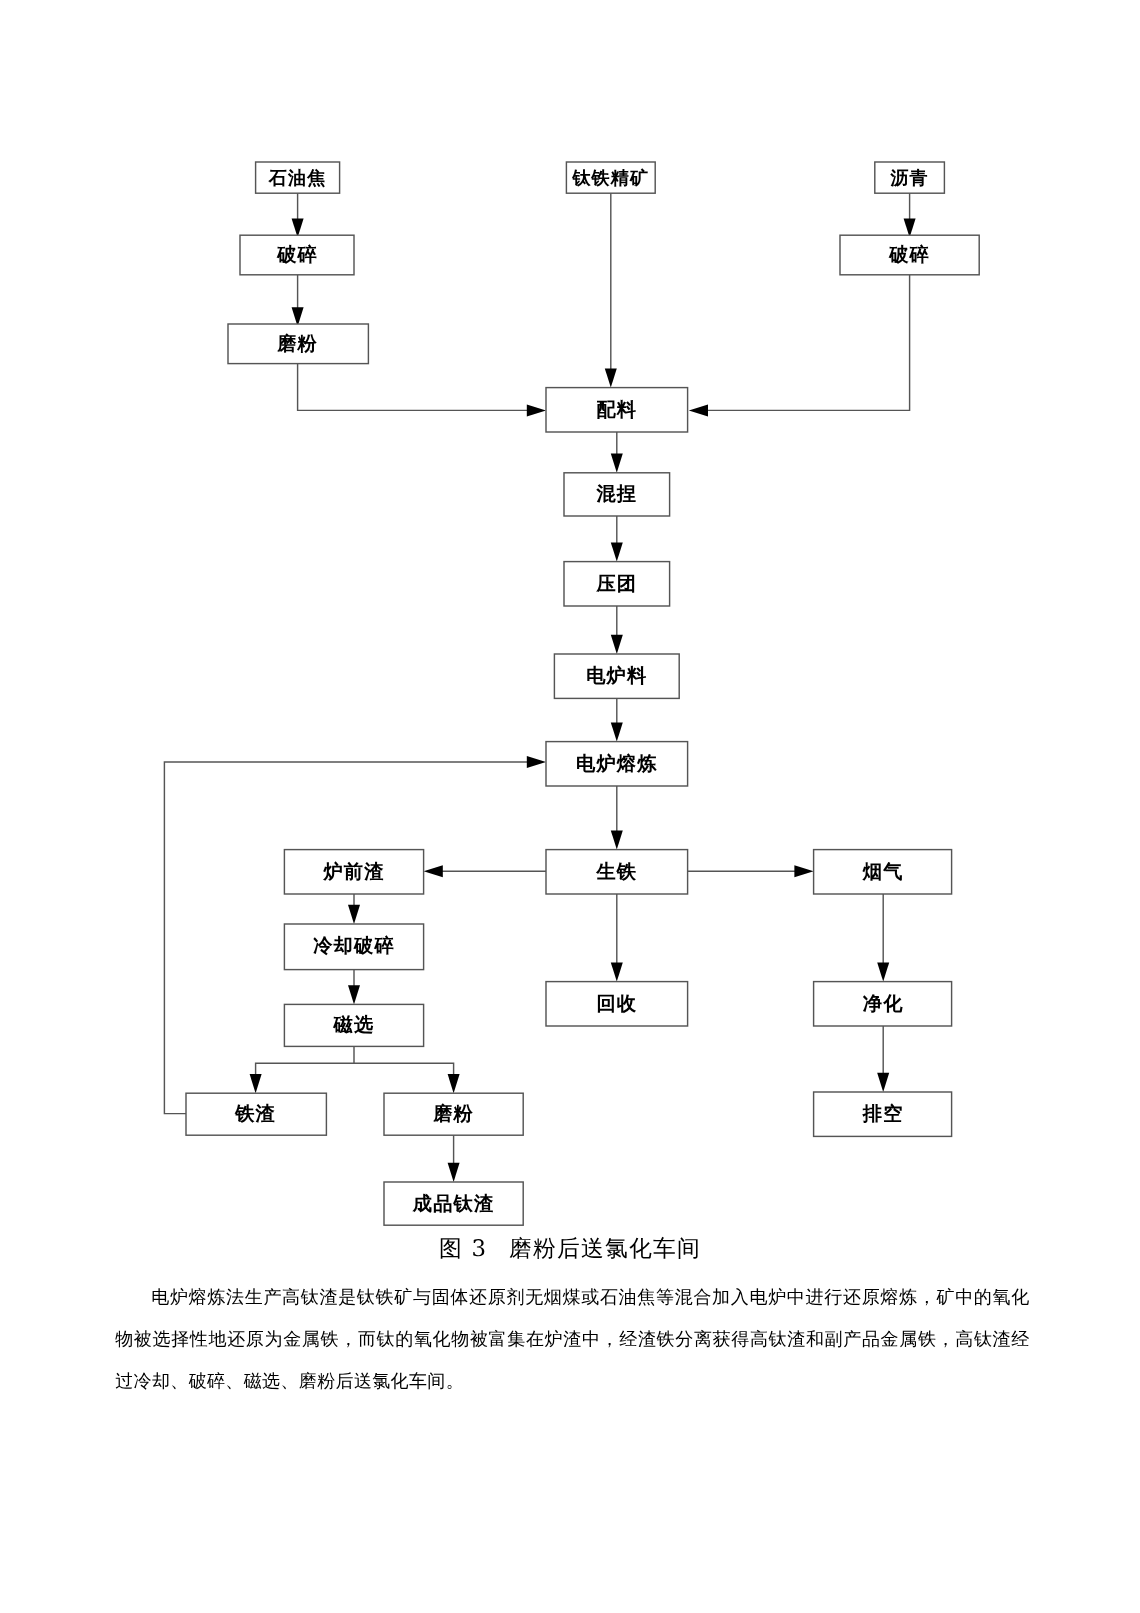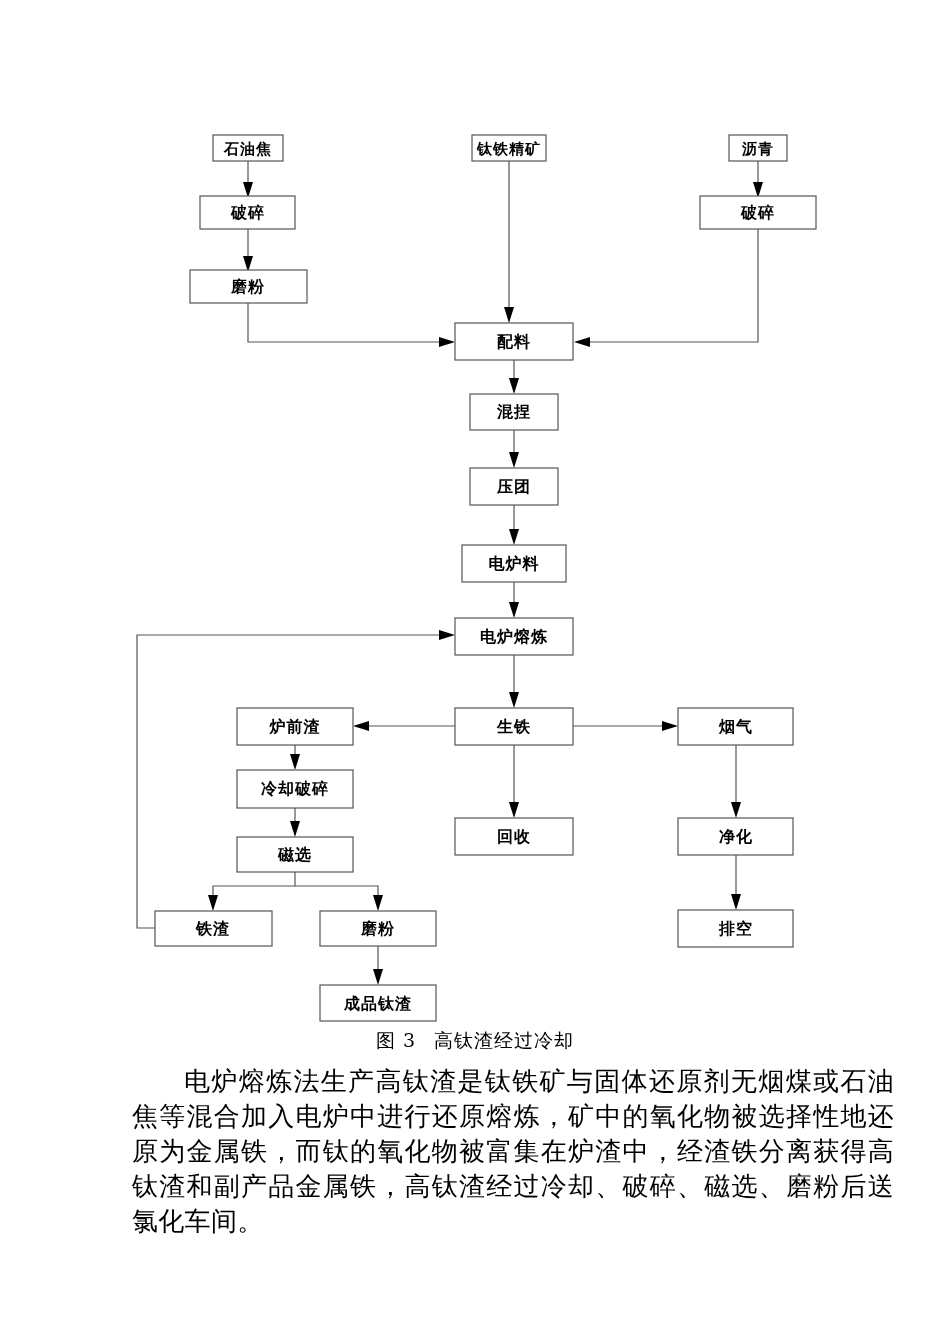--- a/index.html
+++ b/index.html
@@ -66,27 +66,26 @@
   }
   .caption .cap-num {
     margin-right: 18px;
   }
   .bodytext {
     position: absolute;
     left: 96px;
     top: 1064px;
     width: 762px;
     font-family: "DejaVu Serif", "Liberation Serif", serif;
-    font-size: 26px;
+    font-size: 15px;
     line-height: 35px;
     color: #000000;
     text-align: justify;
     text-indent: 2em;
     letter-spacing: 0.3px;
-    margin-left: 36px;
   }
 </style>
 </head>
 <body>
 
 <div id="page">
 
   <svg id="flowchart" viewBox="0 0 950 1040">
 
     <g>
@@ -263,18 +262,18 @@
     </g>
 
     <g>
       <rect class="node-rect" x="678" y="910" width="115" height="37"></rect>
       <text class="node-text" x="736" y="929">排空</text>
     </g>
 
   </svg>
 
   <div class="caption">
-    <span class="cap-num">图 3</span><span>高钛渣经过冷却</span>
+    <span class="cap-num">图 3</span><span>磨粉后送氯化车间</span>
   </div>
 
   <div class="bodytext">电炉熔炼法生产高钛渣是钛铁矿与固体还原剂无烟煤或石油焦等混合加入电炉中进行还原熔炼，矿中的氧化物被选择性地还原为金属铁，而钛的氧化物被富集在炉渣中，经渣铁分离获得高钛渣和副产品金属铁，高钛渣经过冷却、破碎、磁选、磨粉后送氯化车间。</div>
 
 </div>
 
 </body></html>

